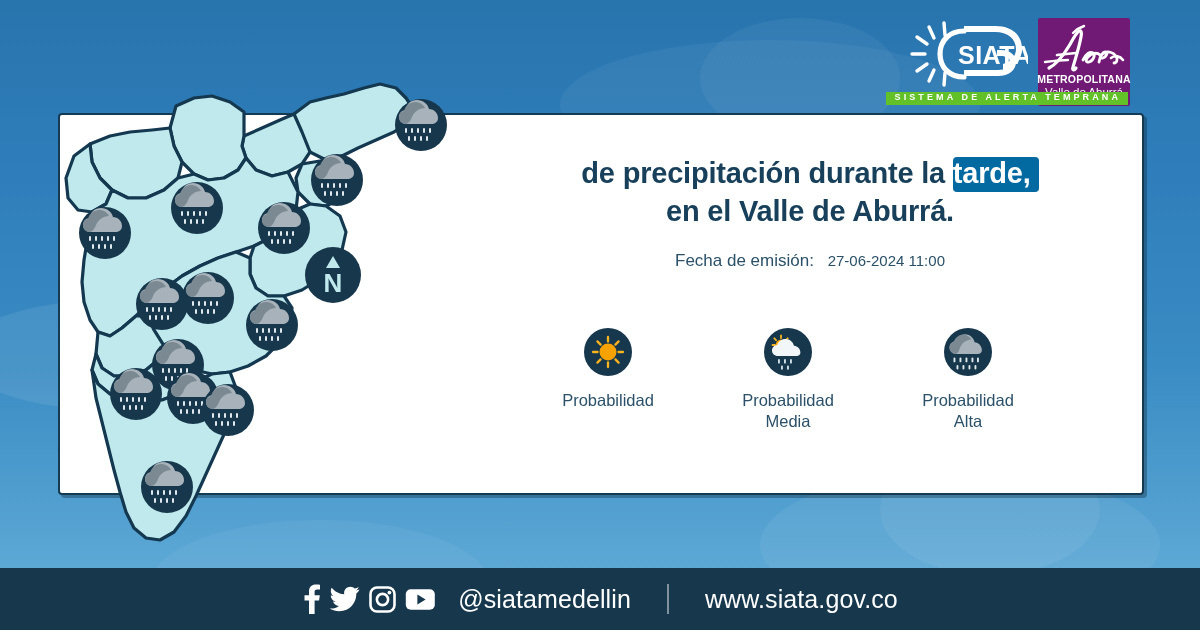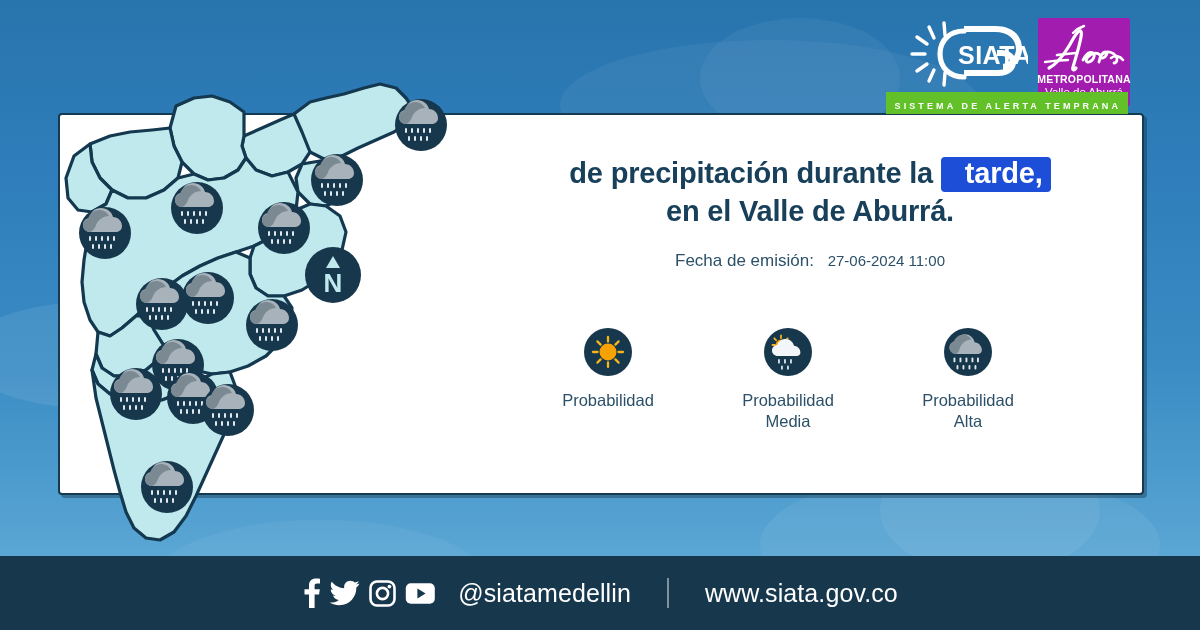--- a/index.html
+++ b/index.html
@@ -38,58 +38,58 @@
   
   .content{
     position:absolute;left:500px;top:155px;width:620px;
     text-align:center;color:#18405b;
   }
   .title{
     font-size:29px;font-weight:bold;line-height:1.30;
     letter-spacing:-0.2px;color:#18405b;margin:0;
   }
   .hl{
-    background:#1d4ed8;color:#ffffff;border-radius:4px;
-    padding:1px 8px 3px 24px;display:inline-block;line-height:1.06;
+    background:#0369a1;color:#ffffff;border-radius:4px;
+    padding:1px 8px 3px 0;display:inline-block;line-height:1.06;
   }
   .fecha{margin-top:21px;font-size:17px;color:#2b5068;white-space:nowrap;}
   .fecha .lbl{font-weight:normal;}
   .fecha .val{font-size:15px;margin-left:9px;}
 
   
   .legend{
     position:absolute;left:500px;top:328px;width:620px;
     display:flex;justify-content:flex-start;align-items:flex-start;
     padding:0 18px;box-sizing:border-box;
   }
   .leg-item{width:180px;text-align:center;}
   .leg-ico{width:48px;height:48px;margin:0 auto 14px auto;display:block;}
   .leg-lab{font-size:16.5px;color:#2b5068;line-height:1.28;}
 
   
   .logos{position:absolute;right:70px;top:18px;display:flex;align-items:flex-start;gap:10px;text-align:center;}
   .siata-logo{width:130px;height:72px;}
   .area-logo{
-    width:92px;height:88px;background:#a21caf;border-radius:2px;
+    width:92px;height:88px;background:#701a75;border-radius:2px;
     display:flex;flex-direction:column;align-items:center;justify-content:flex-start;
     padding-top:2px;box-sizing:border-box;
   }
   .area-script{width:82px;height:52px;margin-top:2px;}
   .area-l1{color:#fff;font-size:10.5px;font-weight:bold;letter-spacing:.2px;line-height:1;}
   .area-l2{color:#fff;font-size:11.5px;line-height:1.15;margin-top:1px;}
   .tagline{
     position:absolute;right:72px;top:92px;
     background:#62c029;color:#ffffff;
     font-size:9px;font-weight:bold;letter-spacing:3.1px;
-    padding:9px 7px 3px 9px;white-space:nowrap;
+    padding:0 7px 3px 9px;white-space:nowrap;
   }
 
   
   .footer{
-    position:absolute;left:0;bottom:0;width:1200px;height:74px;
+    position:absolute;left:0;bottom:0;width:1200px;height:62px;
     background:#17374c;display:flex;align-items:center;justify-content:center;gap:22px;
   }
   .social{display:flex;align-items:center;gap:9px;}
   .social svg{display:block;}
   .handle{color:#fff;font-size:25px;letter-spacing:.1px;}
   .divider{width:2px;height:30px;background:rgba(255,255,255,.45);margin:0 14px;}
   .url{color:#fff;font-size:25px;letter-spacing:.1px;}
 </style>
 </head>
 <body>

